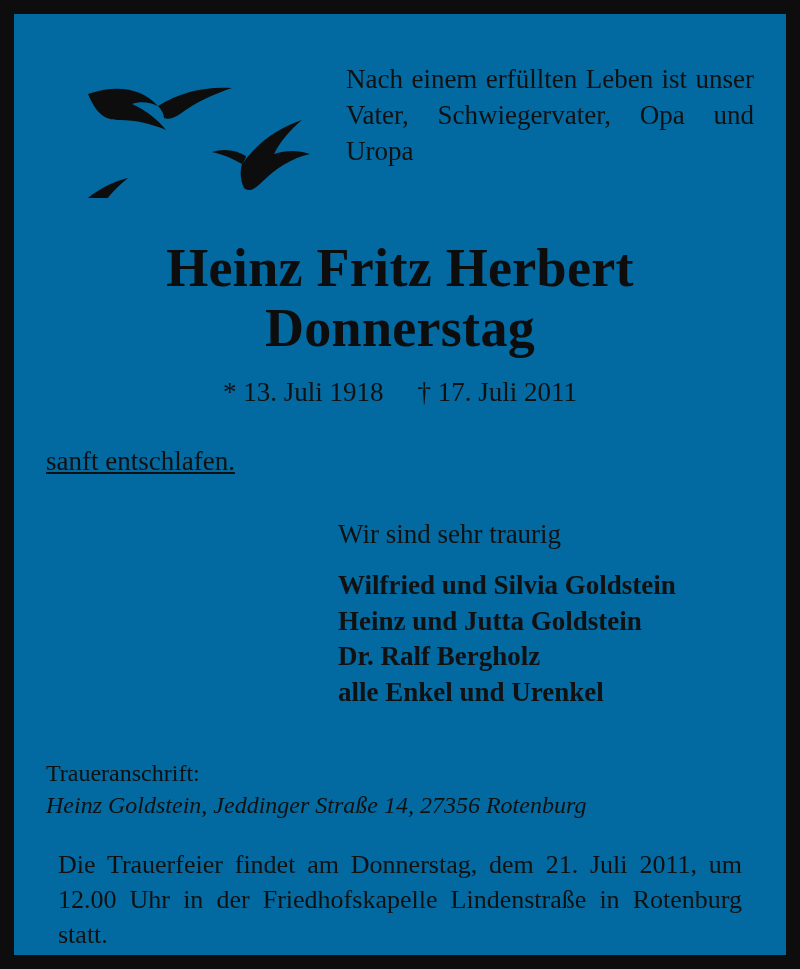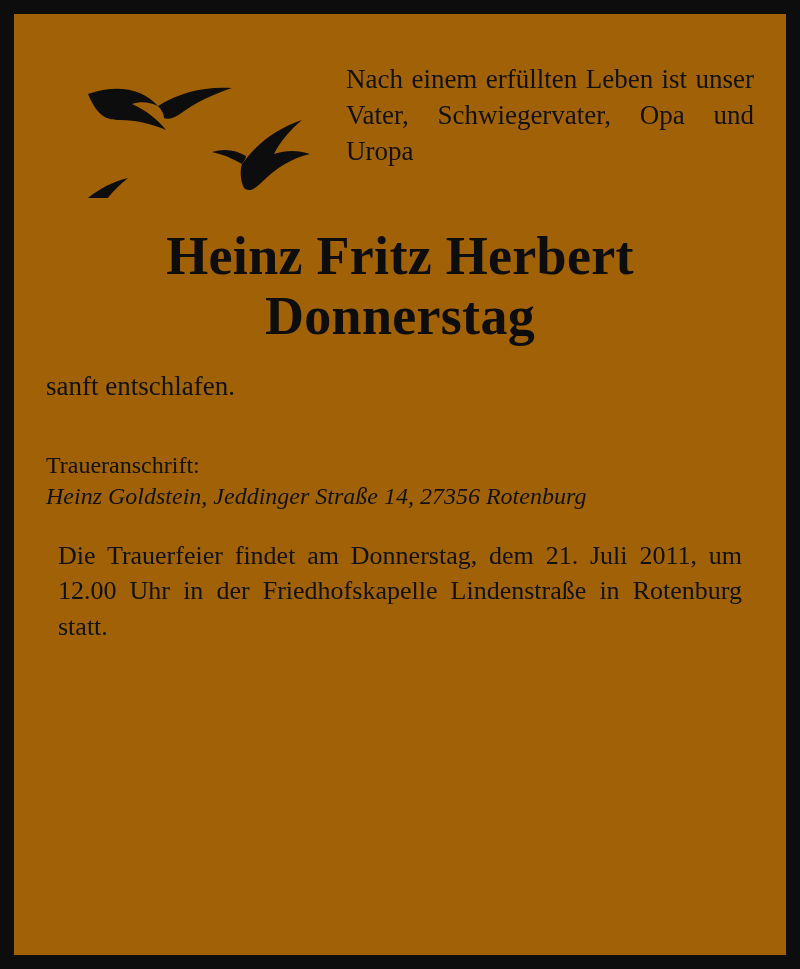--- a/index.html
+++ b/index.html
@@ -9,21 +9,21 @@
   }
   body {
     width: 800px;
     height: 969px;
     font-family: "Liberation Serif", serif;
   }
   .obituary {
     box-sizing: border-box;
     width: 800px;
     height: 969px;
-    background: #a16207;
+    background: #0369a1;
     border: 14px solid #0d0d0d;
     padding: 22px 32px 0 32px;
     position: relative;
   }
   
   .top-block {
     display: flex;
     align-items: flex-start;
     min-height: 150px;
   }
@@ -41,42 +41,43 @@
     font-size: 27px;
     line-height: 1.33;
     text-align: justify;
     text-align-last: left;
     color: #111;
   }
   .intro p { margin: 0; }
 
   
   .name-block {
-    margin-top: 28px;
+    margin-top: 40px;
     text-align: center;
   }
   .name {
     font-size: 54px;
     font-weight: bold;
     line-height: 1.12;
     color: #0d0d0d;
     letter-spacing: 0.3px;
   }
   .dates {
     margin-top: 18px;
     font-size: 27px;
     color: #111;
   }
   .dates .birth { margin-right: 34px; }
 
   
   .passed {
-    margin-top: 24px;
+    margin-top: 38px;
     font-size: 27px;
     color: #111;
+    text-decoration: underline;
   }
 
   
   .mourners {
     margin-top: 42px;
     padding-left: 292px;
     font-size: 27px;
     color: #111;
   }
   .mourners .lead {
@@ -132,24 +133,34 @@
 
     <div class="intro">
       <p>Nach einem erfüllten Leben ist unser Vater, Schwiegervater, Opa und Uropa</p>
     </div>
 
   </div>
 
   <div class="name-block">
     <div class="name">Heinz Fritz Herbert</div>
     <div class="name">Donnerstag</div>
+    <div class="dates">
+      <span class="birth">* 13. Juli 1918</span><span class="death">† 17. Juli 2011</span>
+    </div>
   </div>
 
   <div class="passed">sanft entschlafen.</div>
 
+  <div class="mourners">
+    <div class="lead">Wir sind sehr traurig</div>
+    <div class="family-line">Wilfried und Silvia Goldstein</div>
+    <div class="family-line">Heinz und Jutta Goldstein</div>
+    <div class="family-line">Dr. Ralf Bergholz</div>
+    <div class="family-line">alle Enkel und Urenkel</div>
+  </div>
 
   <div class="address">
     <div>Traueranschrift:</div>
     <div class="line2">Heinz Goldstein, Jeddinger Straße 14, 27356 Rotenburg</div>
   </div>
 
   <div class="ceremony">
     <p>Die Trauerfeier findet am Donnerstag, dem 21. Juli 2011, um 12.00 Uhr in der Friedhofskapelle Lindenstraße in Rotenburg statt.</p>
   </div>
 

